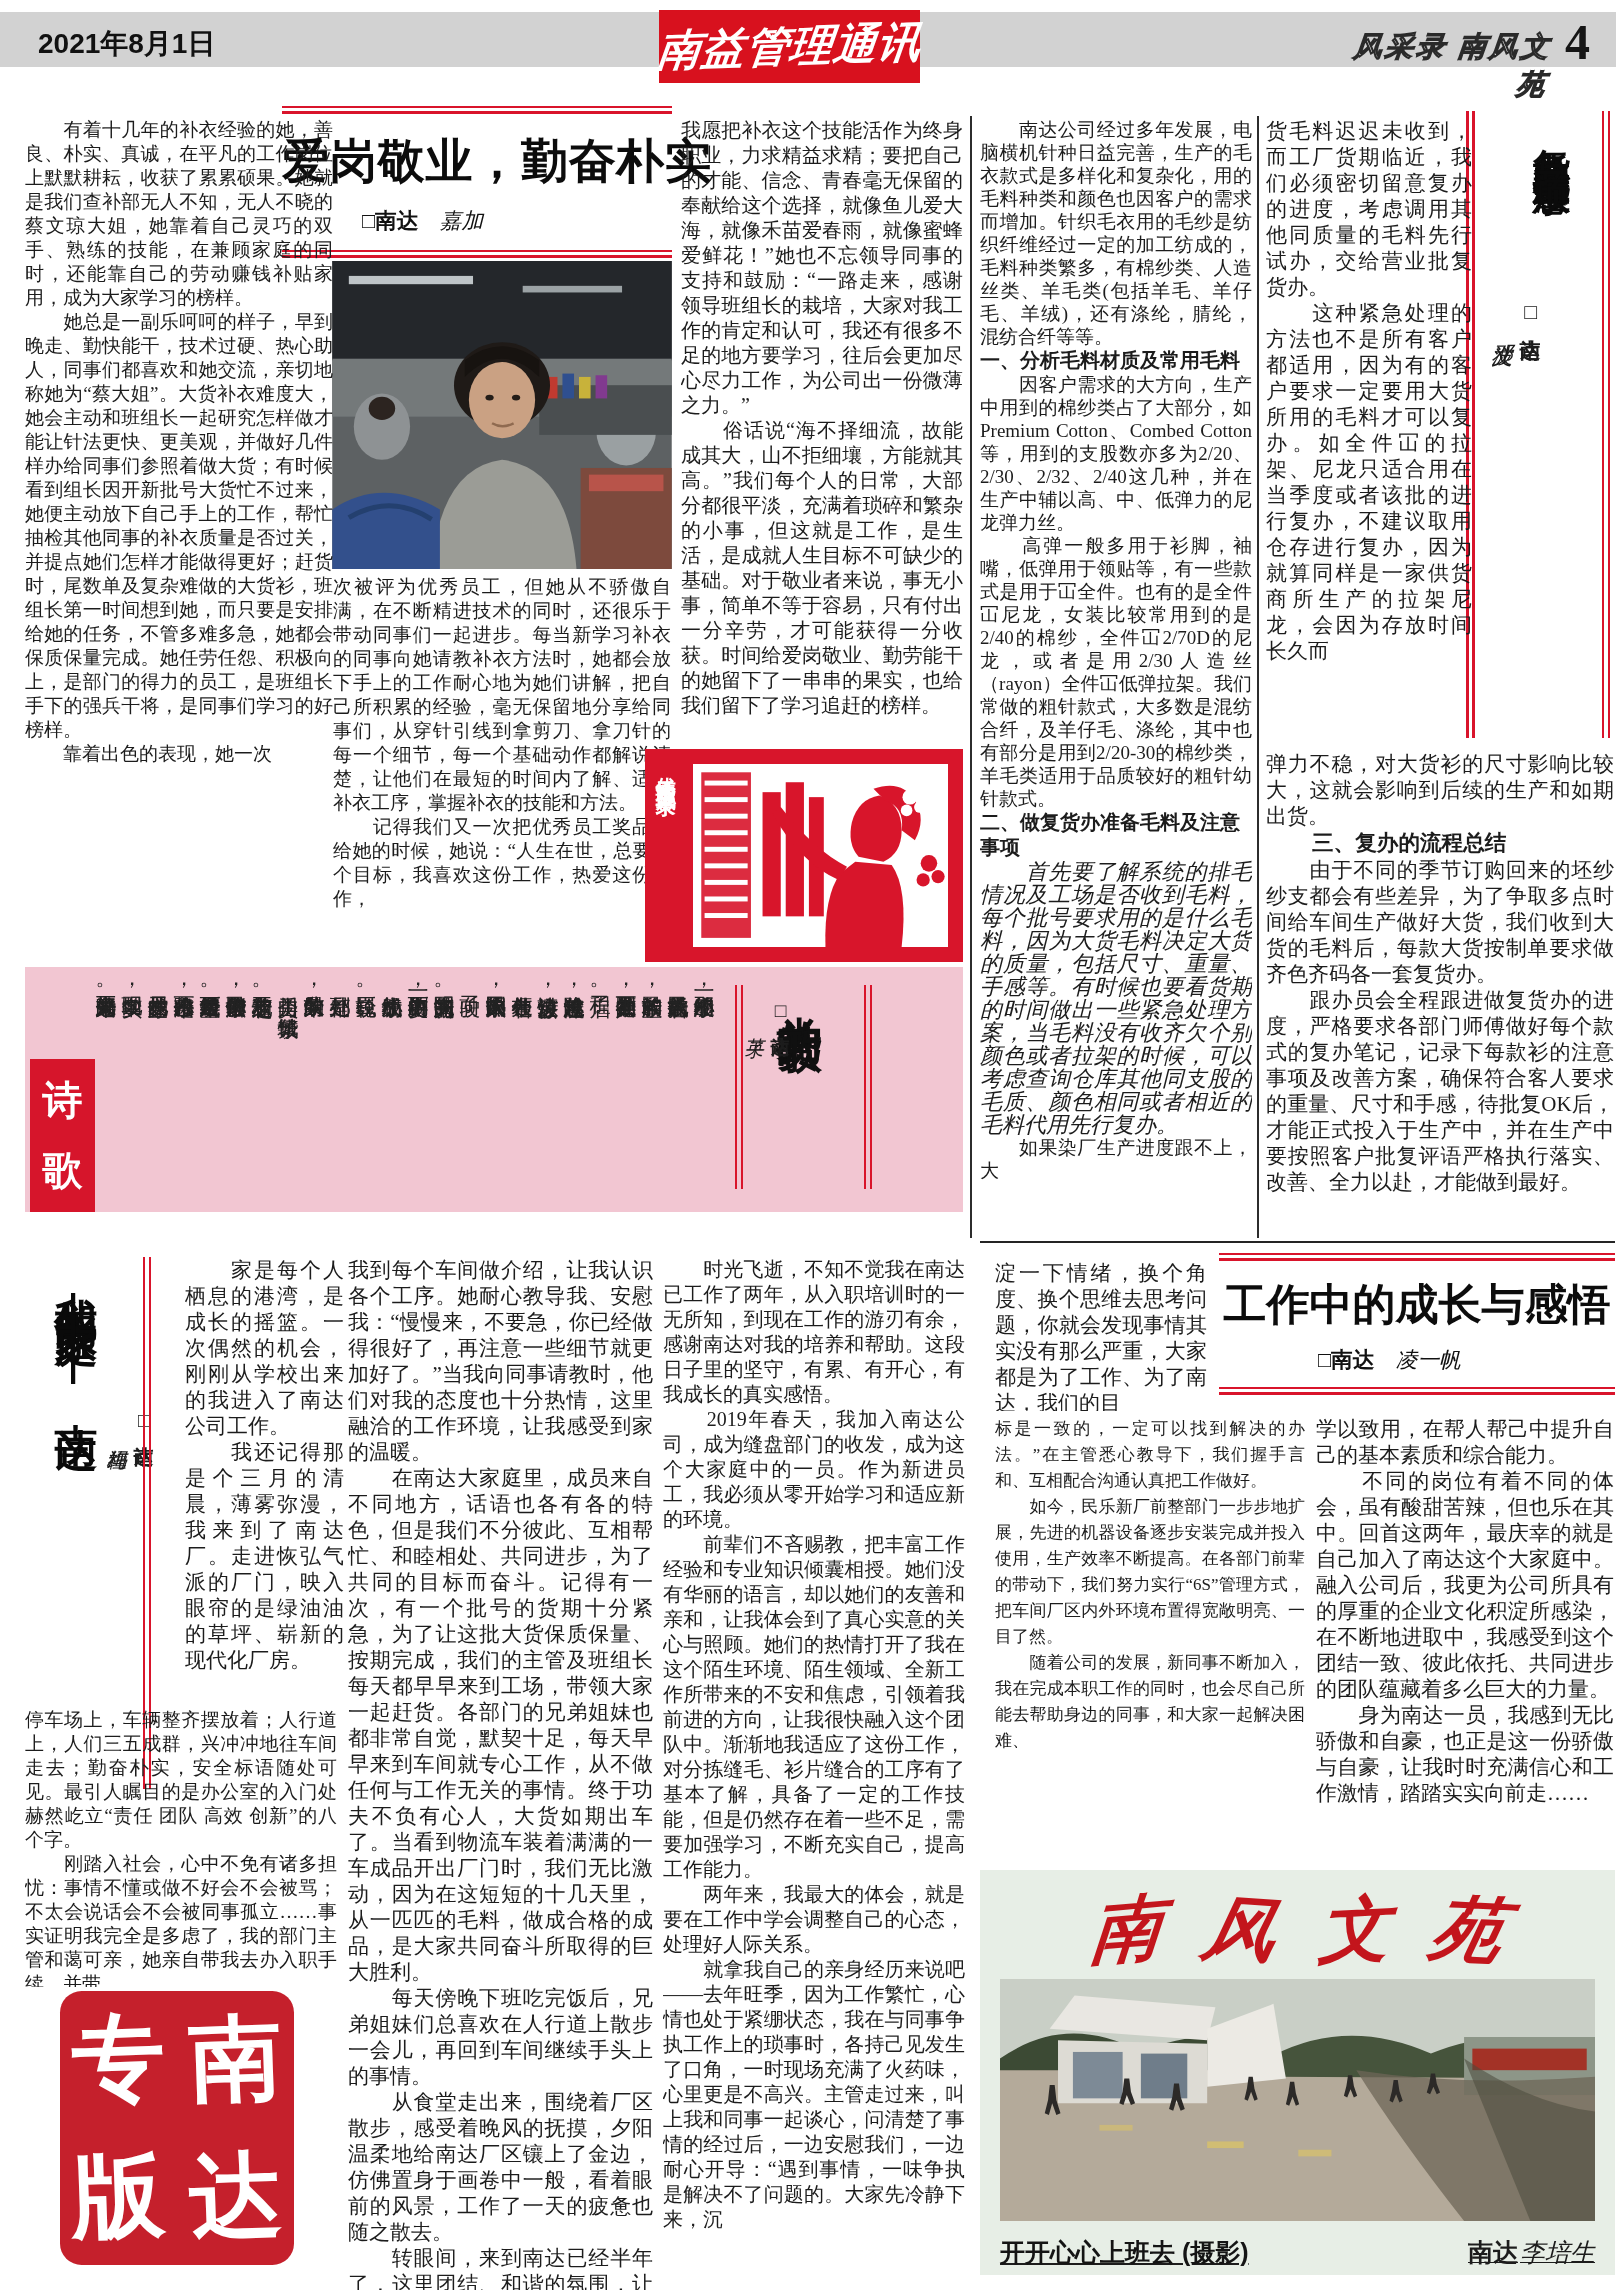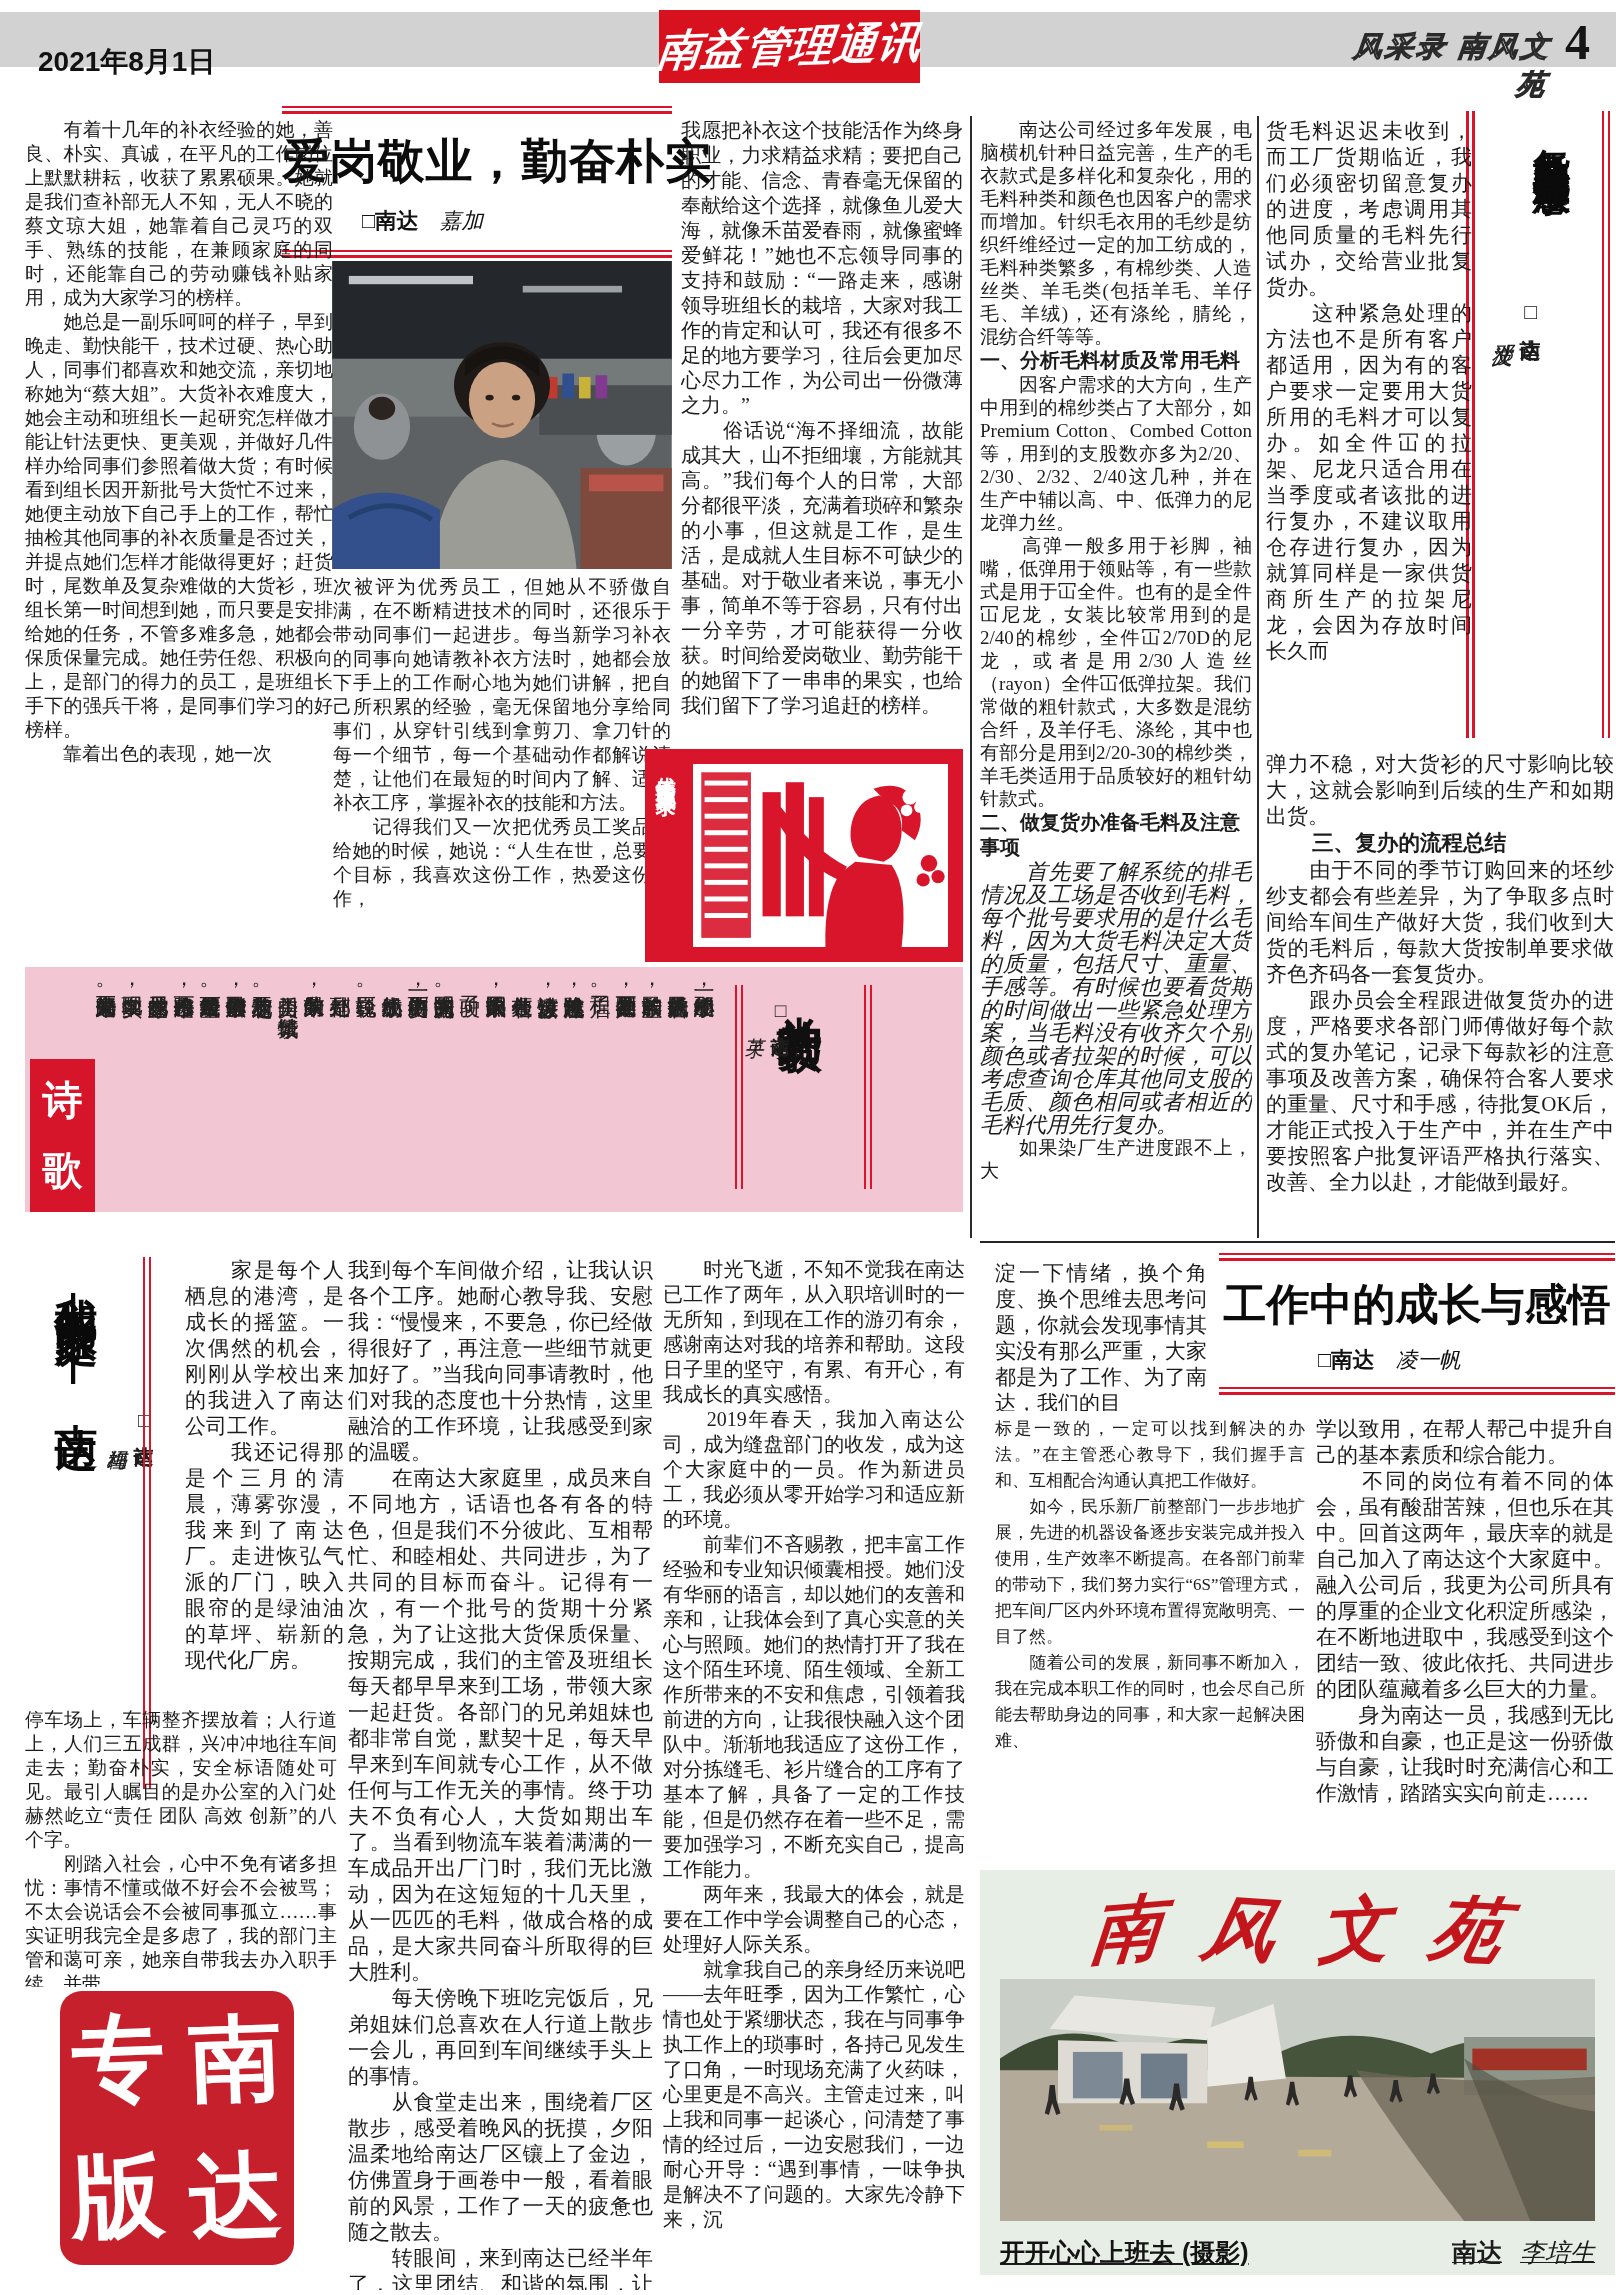--- a/index.html
+++ b/index.html
@@ -1,21 +1,21 @@
 <!DOCTYPE html>
 <html style="font-size:13.3px"><head>
 <meta charset="utf-8">
 <style>
   html,body{margin:0;padding:0;background:#ffffff;}
   #page{position:relative;width:1617px;height:2295px;background:#fff;overflow:hidden;
         font-family:"Liberation Serif","DejaVu Serif",serif;color:#1c1c1c;}
   .abs{position:absolute;}
   
   #header-bar{left:0;top:11.6px;width:1617px;height:55px;background:#d2d2d2;}
-  #date{left:38px;top:43px;font:bold 28px "Liberation Sans","DejaVu Sans",sans-serif;color:#111;}
+  #date{left:38px;top:25px;font:bold 28px "Liberation Sans","DejaVu Sans",sans-serif;color:#111;}
   #masthead{left:659px;top:10px;width:261px;height:73px;background:#d8111e;display:flex;align-items:center;justify-content:center;}
   #masthead span{color:#fff;font:bold italic 43px "Liberation Serif",serif;letter-spacing:0.8px;transform:skewX(-8deg) rotate(-2deg);white-space:nowrap;}
   #section-label{left:1343px;top:28px;width:207px;text-align:right;
      font:bold italic 28px "Liberation Serif",serif;color:#fff;-webkit-text-stroke:1.1px #2a2a2a;letter-spacing:3.3px;transform:skewX(-6deg);}
   #page-num{left:1565px;top:13.3px;font:bold 50px "Liberation Serif",serif;color:#161616;}
   
   .hrule-red{height:7.5px;background:linear-gradient(to bottom,#d9142b 0 2.5px,#fff 2.5px 5px,#d9142b 5px 7.5px);}
   .vrule-red{width:8.3px;background:linear-gradient(to right,#d9142b 0 2.5px,rgba(0,0,0,0) 2.5px 5.8px,#d9142b 5.8px 8.3px);}
   .vrule-blk{width:1.7px;background:#2c2c2c;}
   
@@ -65,21 +65,21 @@
   #garden{left:980px;top:1870px;width:635px;height:405px;background:#e7eee6;}
   #garden-title{position:absolute;left:0;top:13.3px;width:100%;display:flex;justify-content:center;gap:43px;}
   #garden-title span{color:#c3151c;font:bold italic 71px "Liberation Serif",serif;}
   #garden-title span:nth-child(2){transform:rotate(4deg) skewX(-8deg);}
   #garden-title span:nth-child(1){transform:rotate(-5deg) skewX(-10deg);}
   #garden-title span:nth-child(3){transform:rotate(-3deg) skewX(-6deg);}
   #garden-title span:nth-child(4){transform:rotate(3deg) skewX(-9deg);}
   #caption-row{position:absolute;left:20px;right:20px;top:366px;display:flex;justify-content:space-between;text-decoration:underline;}
   #caption-left{font:bold 25px "Liberation Sans",sans-serif;color:#141414;}
   #caption-right .org{font:bold 25px "Liberation Sans",sans-serif;}
-  #caption-right .auth{font:italic 25px "Liberation Serif",serif;margin-left:18px;}
+  #caption-right .auth{font:italic 25px "Liberation Serif",serif;margin-left:2px;}
   svg{display:block;}
 </style>
 </head>
 <body>
 
 <div id="page">
 
   <div class="abs" id="header-bar"></div>
   <div class="abs" id="date">2021年8月1日</div>
   <div class="abs" id="masthead">

